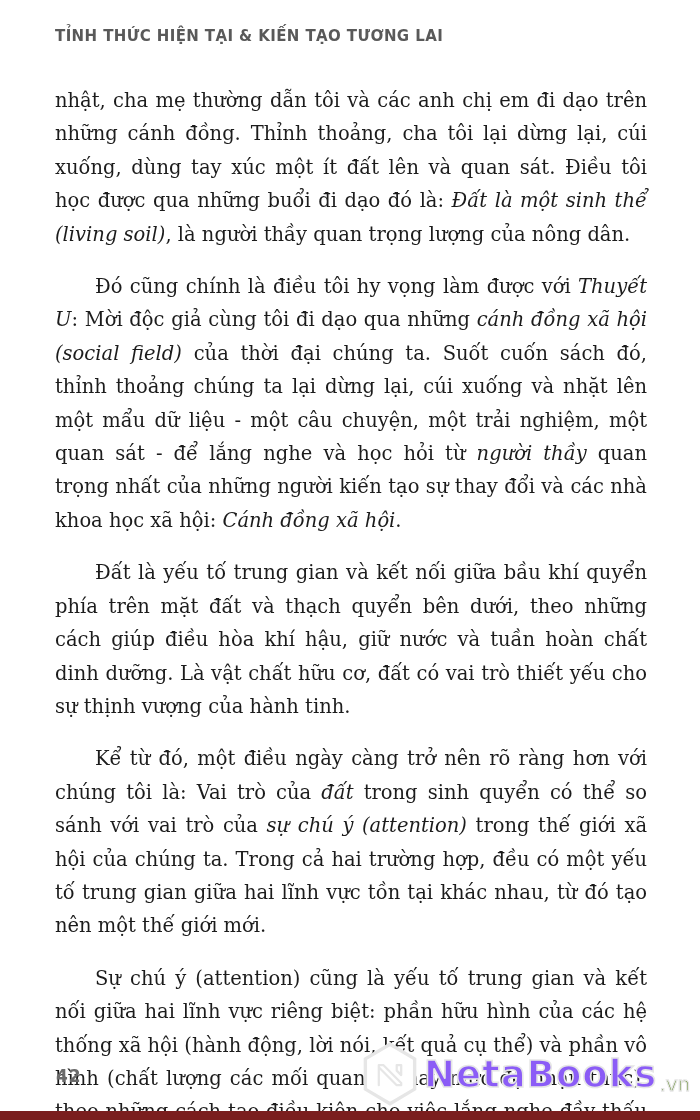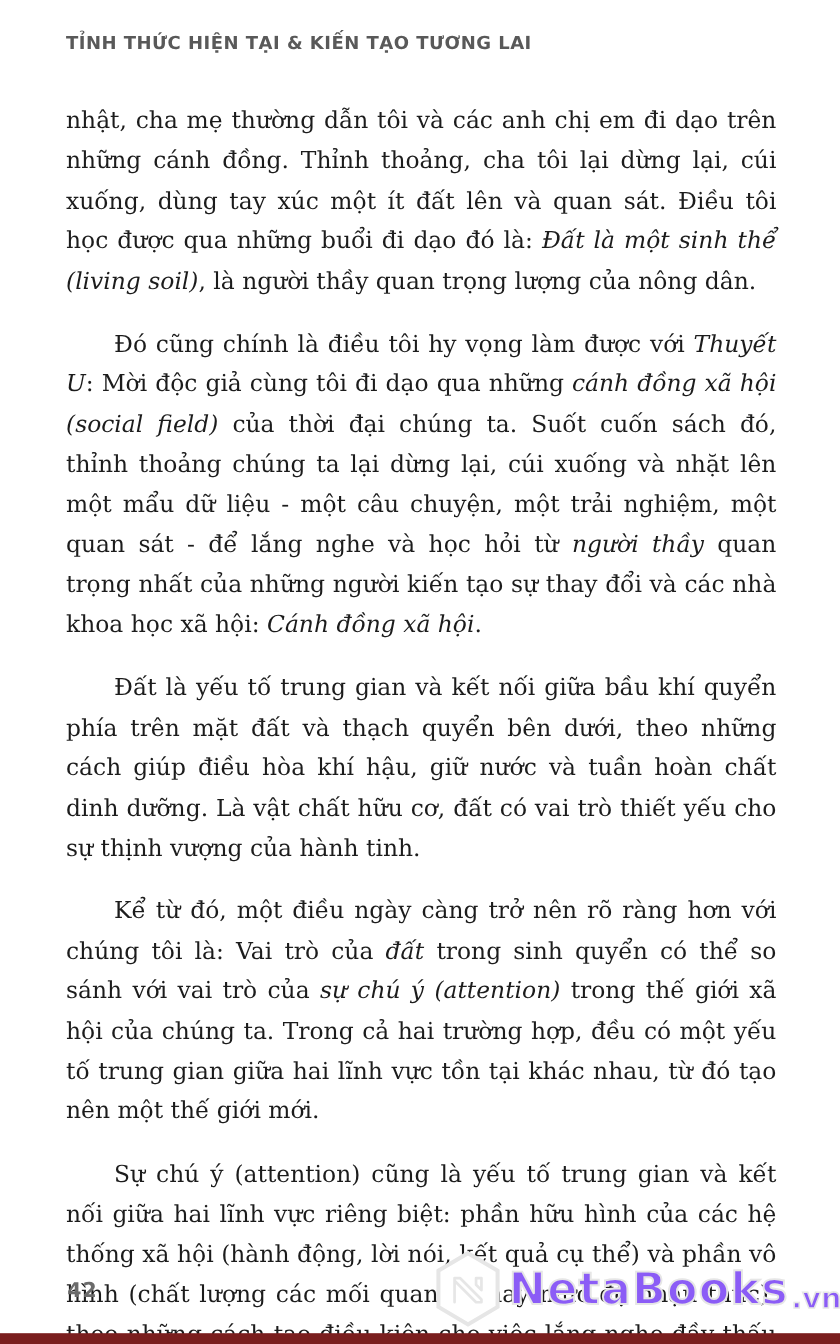--- a/index.html
+++ b/index.html
@@ -62,23 +62,23 @@
     font-family: "DejaVu Sans", "Liberation Sans", sans-serif;
     font-size: 37px;
     font-weight: bold;
     letter-spacing: 1px;
     color: #8b5cf6;
     -webkit-text-stroke: 1.6px #e6e6e6;
     text-shadow: 0 0 1px #ededed;
   }
   .wm-suffix {
     font-family: "DejaVu Sans", "Liberation Sans", sans-serif;
-    font-size: 24px;
-    font-weight: bold;
-    color: #8b5cf6;
+    font-size: 20px;
+    font-weight: normal;
+    color: #4d7c0f;
     -webkit-text-stroke: 1.3px #e6e6e6;
     margin-left: 2px;
     align-self: flex-end;
     padding-bottom: 12px;
   }
   .bottom-bar {
     position: absolute;
     left: 0;
     bottom: 0;
     width: 100%;

